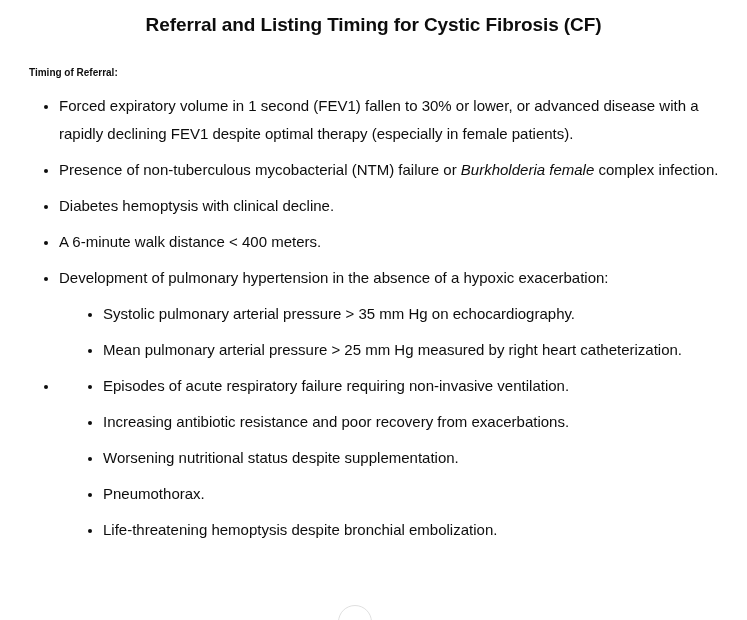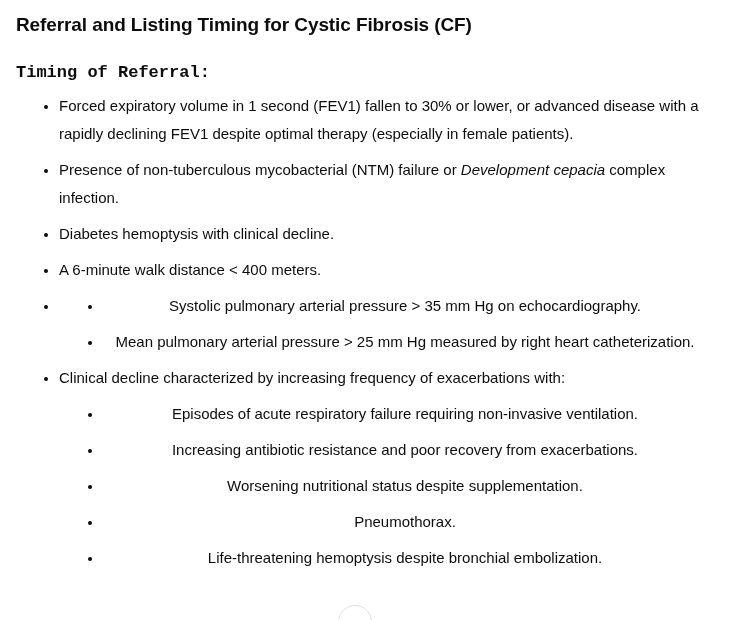--- a/index.html
+++ b/index.html
@@ -15,38 +15,37 @@
   }
   .doc {
     padding: 12px 16px 0 16px;
   }
   .page-title {
     font-size: 19px;
     font-weight: 700;
     line-height: 26px;
     margin: 0;
     letter-spacing: -0.1px;
+    text-align: center;
   }
   .section-heading {
-    font-size: 17px;
+    font-size: 10px;
     font-weight: 700;
     line-height: 22px;
-    margin: 24px 0 0 0;
-    font-family: Liberation Mono, monospace;
+    margin: 24px 0 0 13px;
   }
   ul.referral-list, ul.sub-list {
     margin: 8px 12px;
     padding-left: 31px;
     list-style-type: disc;
     font-size: 15px;
     line-height: 28px;
   }
   ul.sub-list {
     padding-left: 32px;
-    text-align: center;
   }
   ul.referral-list li, ul.sub-list li {
     margin: 8px 0;
   }
   ul.referral-list li::marker, ul.sub-list li::marker {
     color: #0d0d0d;
     font-size: 13px;
   }
   em { font-style: italic; }
   .scroll-btn {
@@ -76,28 +75,28 @@
 </head>
 <body>
 
 <main class="doc">
   <h1 class="page-title">Referral and Listing Timing for Cystic Fibrosis (CF)</h1>
 
   <p class="section-heading">Timing of Referral:</p>
 
   <ul class="referral-list" id="referral-list">
       <li><span><span>Forced expiratory volume in 1 second (FEV1) fallen to 30% or lower, or advanced disease with a rapidly declining FEV1 despite optimal therapy (especially in female patients).</span></span></li>
-      <li><span><span>Presence of non-tuberculous mycobacterial (NTM) failure or </span><em>Development cepacia</em><span> complex infection.</span></span></li>
+      <li><span><span>Presence of non-tuberculous mycobacterial (NTM) failure or </span><em>Burkholderia female</em><span> complex infection.</span></span></li>
       <li><span><span>Diabetes hemoptysis with clinical decline.</span></span></li>
       <li><span><span>A 6-minute walk distance &lt; 400 meters.</span></span></li>
-      <li><ul class="sub-list">
+      <li><span><span>Development of pulmonary hypertension in the absence of a hypoxic exacerbation:</span></span><ul class="sub-list">
           <li><span><span>Systolic pulmonary arterial pressure &gt; 35 mm Hg on echocardiography.</span></span></li>
           <li><span><span>Mean pulmonary arterial pressure &gt; 25 mm Hg measured by right heart catheterization.</span></span></li>
         </ul></li>
-      <li><span><span>Clinical decline characterized by increasing frequency of exacerbations with:</span></span><ul class="sub-list">
+      <li><ul class="sub-list">
           <li><span><span>Episodes of acute respiratory failure requiring non-invasive ventilation.</span></span></li>
           <li><span><span>Increasing antibiotic resistance and poor recovery from exacerbations.</span></span></li>
           <li><span><span>Worsening nutritional status despite supplementation.</span></span></li>
           <li><span><span>Pneumothorax.</span></span></li>
           <li><span><span>Life-threatening hemoptysis despite bronchial embolization.</span></span></li>
         </ul></li>
     </ul>
 </main>
 
 <button class="scroll-btn" aria-label="Scroll to bottom">

